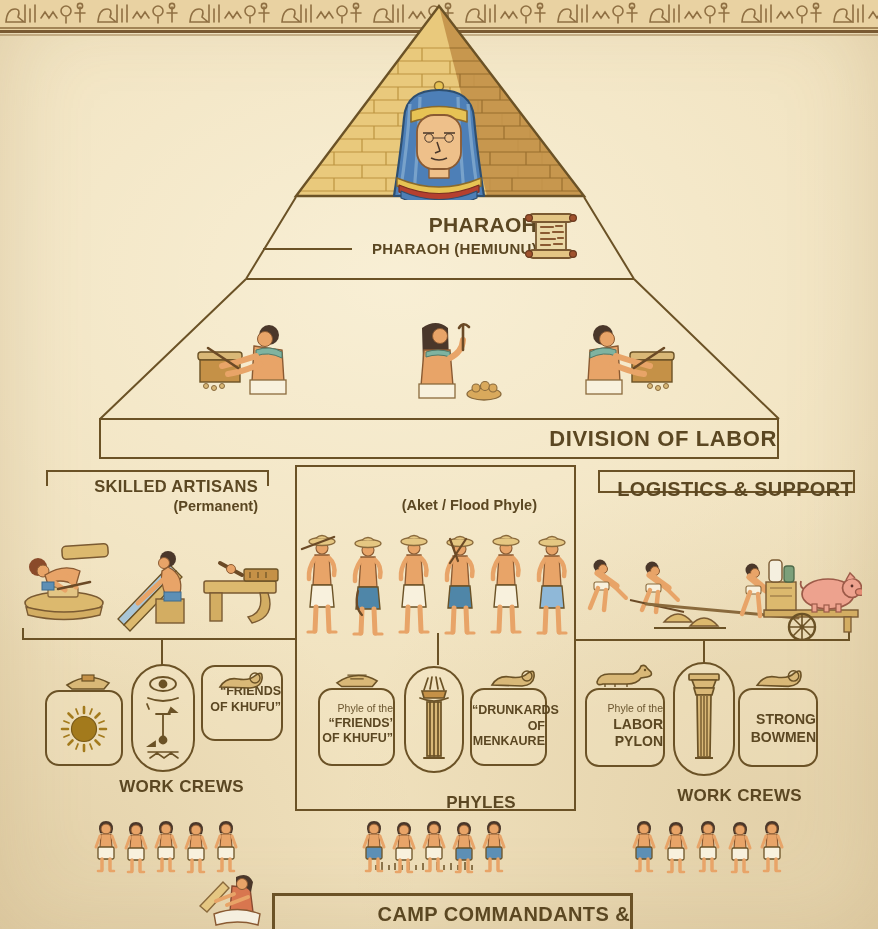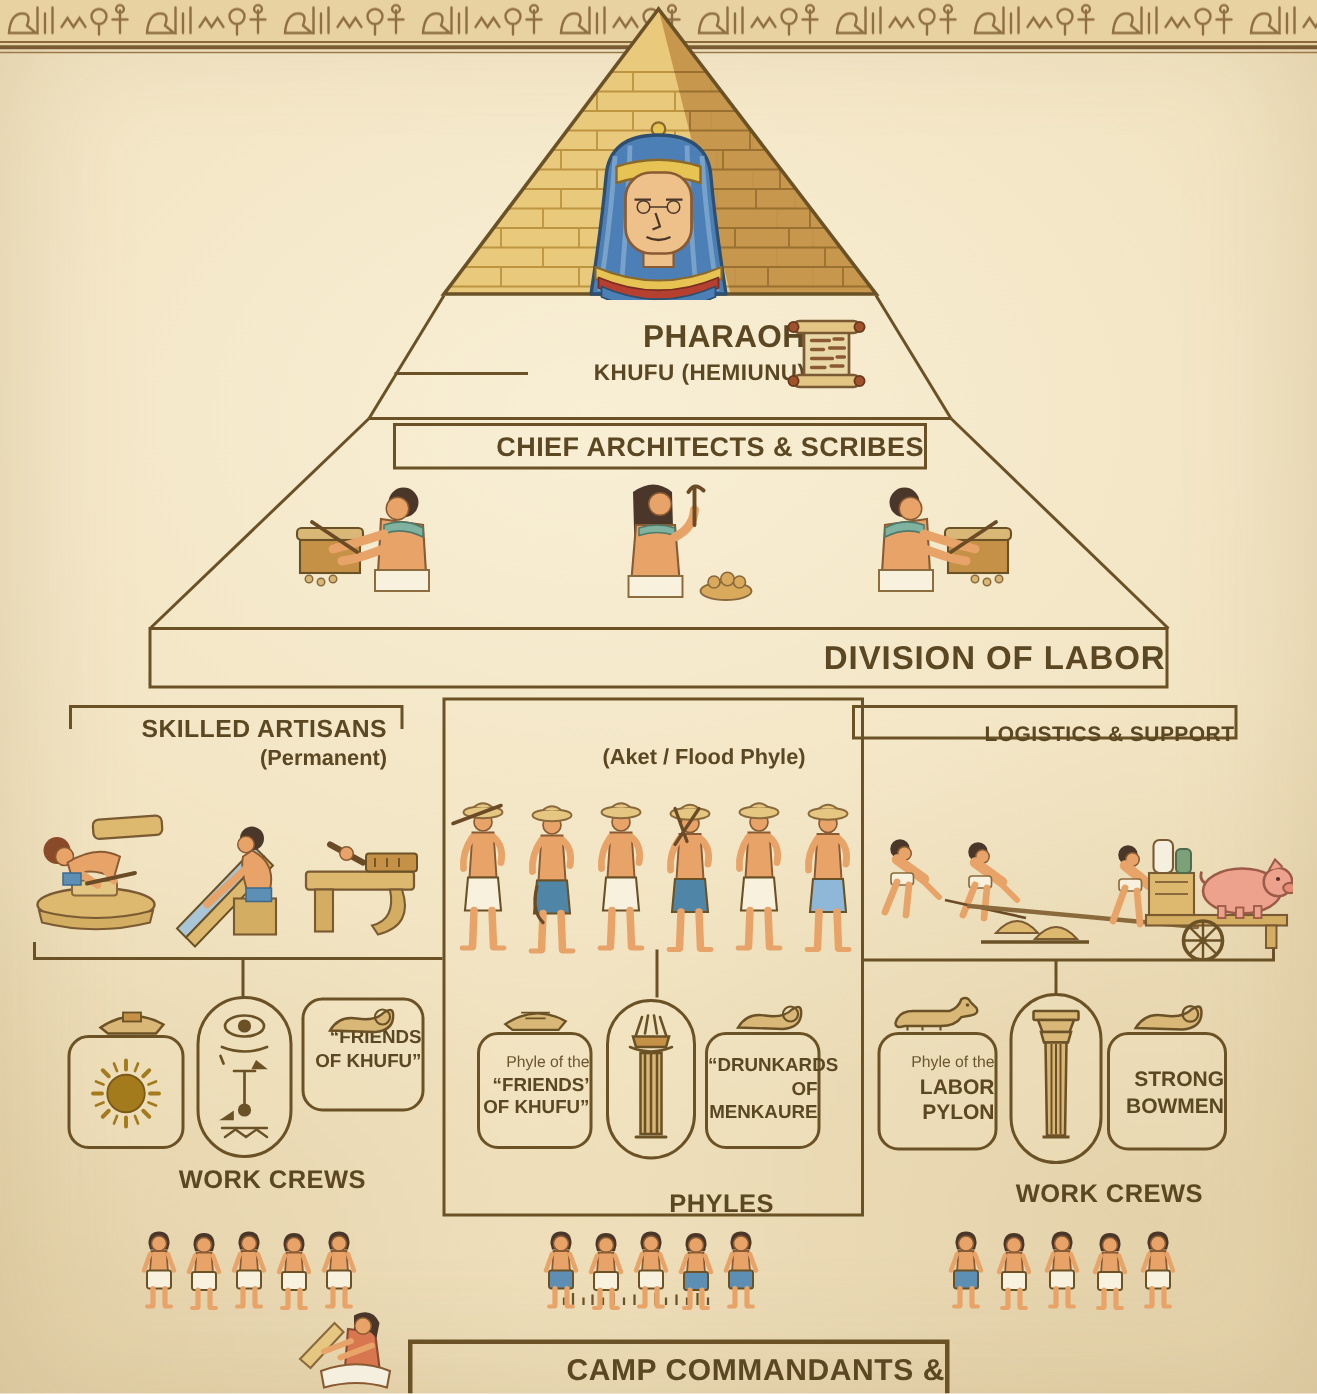--- a/index.html
+++ b/index.html
@@ -113,36 +113,35 @@
         <path d="M187,142 l3,9 l-5,2"></path>
         <path d="M181,158 q8,4 16,0"></path>
       </g>
       <path d="M147,178 Q189,196 231,178 L231,186 Q189,203 147,186 Z" fill="#e7c354" stroke="#8a6a2c" stroke-width="1.4"></path>
       <path d="M149,185 Q189,202 229,185 L229,192 Q189,209 149,192 Z" fill="#b5402f" stroke="#7a2e22" stroke-width="1.2"></path>
       <path d="M151,191 Q189,208 227,191 L227,198 Q189,214 151,198 Z" fill="#4d7fb7" stroke="#2e4f70" stroke-width="1.2"></path>
     </g>
   </svg>
 
   <div class="abs ctr hdr" style="left:327px;top:213px;width:210px;font-size:21px">PHARAOH</div>
-  <div class="abs ctr hdr" style="left:327px;top:240px;width:210px;font-size:15px">KHUFU (HEMIUNU)</div>
+  <div class="abs ctr hdr" style="left:327px;top:240px;width:210px;font-size:15px">PHARAOH (HEMIUNU)</div>
 
   <svg class="abs" style="left:523px;top:208px" width="56" height="56" viewBox="0 0 56 56">
     <rect x="13" y="12" width="30" height="32" fill="#ead9a8" stroke="#7a5a32" stroke-width="1.8"></rect>
     <g stroke="#8a5a32" stroke-width="2.2" stroke-linecap="round">
       <path d="M18,19 h12 M33,18 h6 M18,25 h8 M30,24 h10 M18,31 h14 M35,30 h5 M18,37 h9 M31,36 h8"></path>
     </g>
     <rect x="6" y="6" width="44" height="8" rx="4" fill="#e3c584" stroke="#7a5a32" stroke-width="1.8"></rect>
     <rect x="6" y="42" width="44" height="8" rx="4" fill="#e3c584" stroke="#7a5a32" stroke-width="1.8"></rect>
     <circle cx="6" cy="10" r="3.4" fill="#a0522d" stroke="#6b3a1e" stroke-width="1.2"></circle>
     <circle cx="50" cy="10" r="3.4" fill="#a0522d" stroke="#6b3a1e" stroke-width="1.2"></circle>
     <circle cx="6" cy="46" r="3.4" fill="#a0522d" stroke="#6b3a1e" stroke-width="1.2"></circle>
     <circle cx="50" cy="46" r="3.4" fill="#a0522d" stroke="#6b3a1e" stroke-width="1.2"></circle>
   </svg>
 
-  <div class="abs box ctr hdr" style="left:262px;top:282px;width:356px;height:31px;line-height:28px;font-size:18px">CHIEF ARCHITECTS &amp; SCRIBES</div>
 
   <svg class="abs" style="left:150px;top:320px" width="580" height="98" viewBox="0 0 580 98">
     <defs>
       <g id="scribeA">
         <rect x="48" y="32" width="44" height="8" rx="3" fill="#d9b877" stroke="#6b5226" stroke-width="1.4"></rect>
         <rect x="50" y="40" width="40" height="22" fill="#c59147" stroke="#6b5226" stroke-width="1.4"></rect>
         <circle cx="56" cy="66" r="2.5" fill="#d9b877" stroke="#8a6a3c" stroke-width="1"></circle>
         <circle cx="64" cy="68" r="2.5" fill="#d9b877" stroke="#8a6a3c" stroke-width="1"></circle>
         <circle cx="72" cy="66" r="2.5" fill="#d9b877" stroke="#8a6a3c" stroke-width="1"></circle>
         <path d="M104,26 L132,30 L134,62 L102,62 Z" fill="#e8a468" stroke="#8a5a32" stroke-width="1.4"></path>
@@ -174,21 +173,21 @@
   </svg>
 
   <div class="abs box ctr hdr" style="left:99px;top:418px;width:680px;height:41px;line-height:37px;font-size:22px;letter-spacing:.6px">DIVISION OF LABOR</div>
 
   <div class="abs ctr hdr" style="left:58px;top:477px;width:200px;font-size:16.5px">SKILLED ARTISANS</div>
   <div class="abs ctr" style="left:58px;top:498px;width:200px;font-size:14.5px;font-weight:bold">(Permanent)</div>
 
   <div class="abs box" style="left:295px;top:465px;width:281px;height:346px"></div>
   <div class="abs ctr" style="left:337px;top:497px;width:200px;font-size:14.5px;font-weight:bold">(Aket / Flood Phyle)</div>
 
-  <div class="abs box ctr hdr" style="left:568px;top:470px;width:257px;height:23px;line-height:34px;font-size:14px">LOGISTICS &amp; SUPPORT</div>
+  <div class="abs box ctr hdr" style="left:598px;top:470px;width:257px;height:23px;line-height:34px;font-size:20px">LOGISTICS &amp; SUPPORT</div>
 
   <svg class="abs" style="left:18px;top:537px" width="276" height="98" viewBox="0 0 276 98">
     <g transform="rotate(-4 67 14)">
         <rect x="44" y="8" width="46" height="13" rx="4" fill="#dcb96e" stroke="#7a5a32" stroke-width="1.5"></rect>
       </g>
     <ellipse cx="46" cy="66" rx="39" ry="11" fill="#dcb96e" stroke="#7a5a32" stroke-width="1.6"></ellipse>
     <path d="M8,70 Q46,80 84,70 L82,78 Q46,87 10,78 Z" fill="#d3ad62" stroke="#7a5a32" stroke-width="1.4"></path>
     <rect x="30" y="50" width="30" height="10" rx="2" fill="#e3c584" stroke="#8a6a3c" stroke-width="1.3"></rect>
     <circle cx="20" cy="30" r="9" fill="#8a4a2a"></circle>
     <circle cx="25" cy="34" r="6" fill="#e8a468" stroke="#8a5a32" stroke-width="1"></circle>

